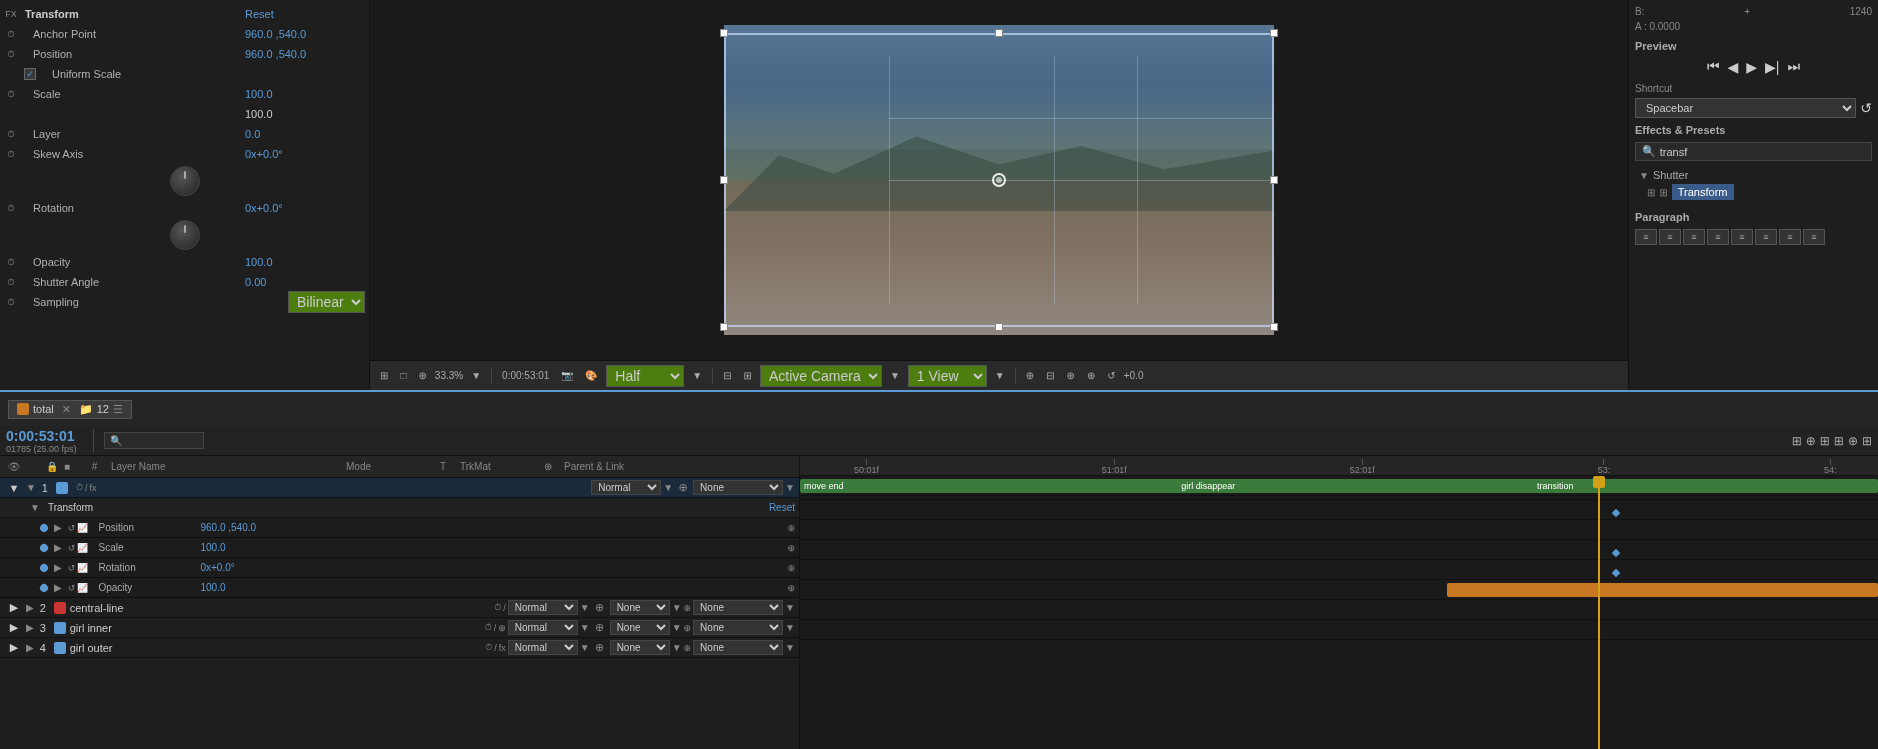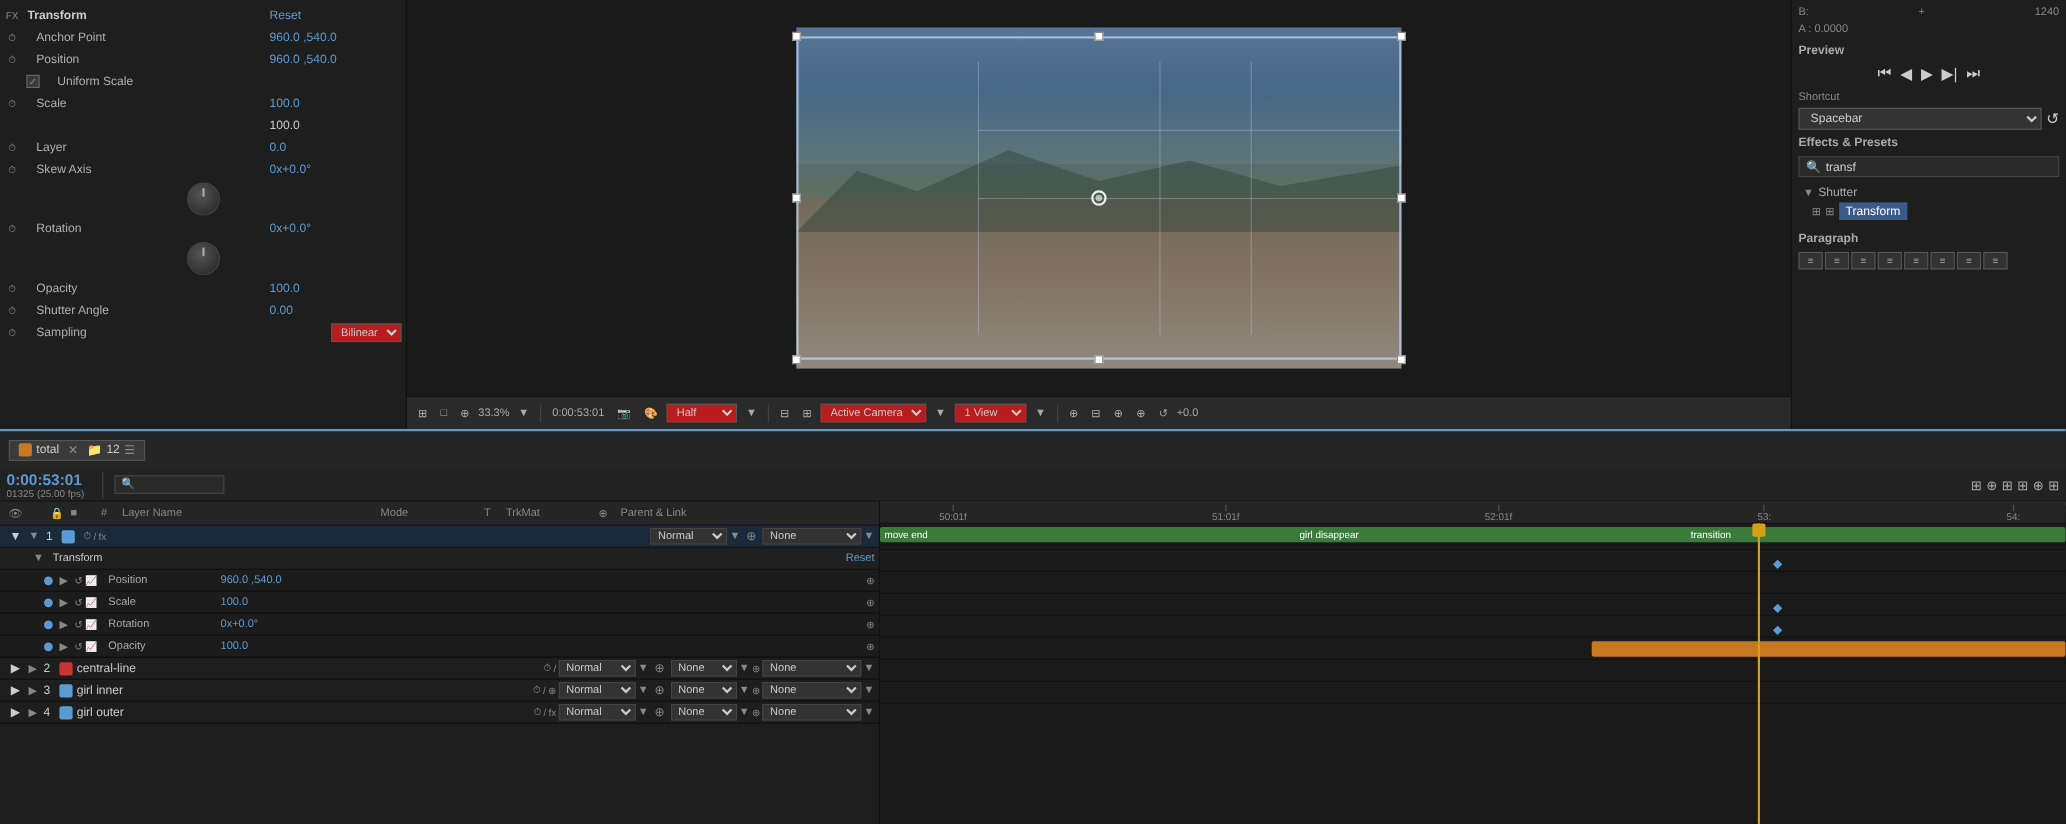--- a/index.html
+++ b/index.html
@@ -115,25 +115,25 @@
       align-items: center;
     }
 
     .toolbar-separator {
       width: 1px; height: 16px;
       background: #444;
       margin: 0 2px;
     }
 
     .toolbar-select {
-      background: #b91c1c;
+      background: #4d7c0f;
       border: 1px solid #555;
       color: #ccc;
       padding: 1px 4px;
-      font-size: 10px;
+      font-size: 14px;
       cursor: pointer;
     }
 
     .toolbar-text {
       color: #aaa;
       font-size: 10px;
     }
 
     
     .right-panel {
@@ -755,21 +755,21 @@
       <span style="color:#888;margin-left:4px;cursor:pointer;">✕</span>
       <span style="color:#888;margin-left:4px;">📁</span>
       <span style="color:#ccc;">12</span>
       <span style="color:#888;">☰</span>
     </div>
   </div>
 
   <div class="timeline-toolbar">
     <div style="display:flex;flex-direction:column;">
       <span class="timecode">0:00:53:01</span>
-      <span class="fps-text">01325 (25.00 fps)</span>
+      <span class="fps-text">01785 (25.00 fps)</span>
     </div>
     <div style="width:1px;height:24px;background:#444;margin:0 6px;"></div>
     <input type="text" class="search-box-small" value="" placeholder="🔍" style="">
     <div style="flex:1;"></div>
     <button class="tc-btn">⊞</button>
     <button class="tc-btn">⊕</button>
     <button class="tc-btn">⊞</button>
     <button class="tc-btn">⊞</button>
     <button class="tc-btn">⊕</button>
     <button class="tc-btn">⊞</button>

